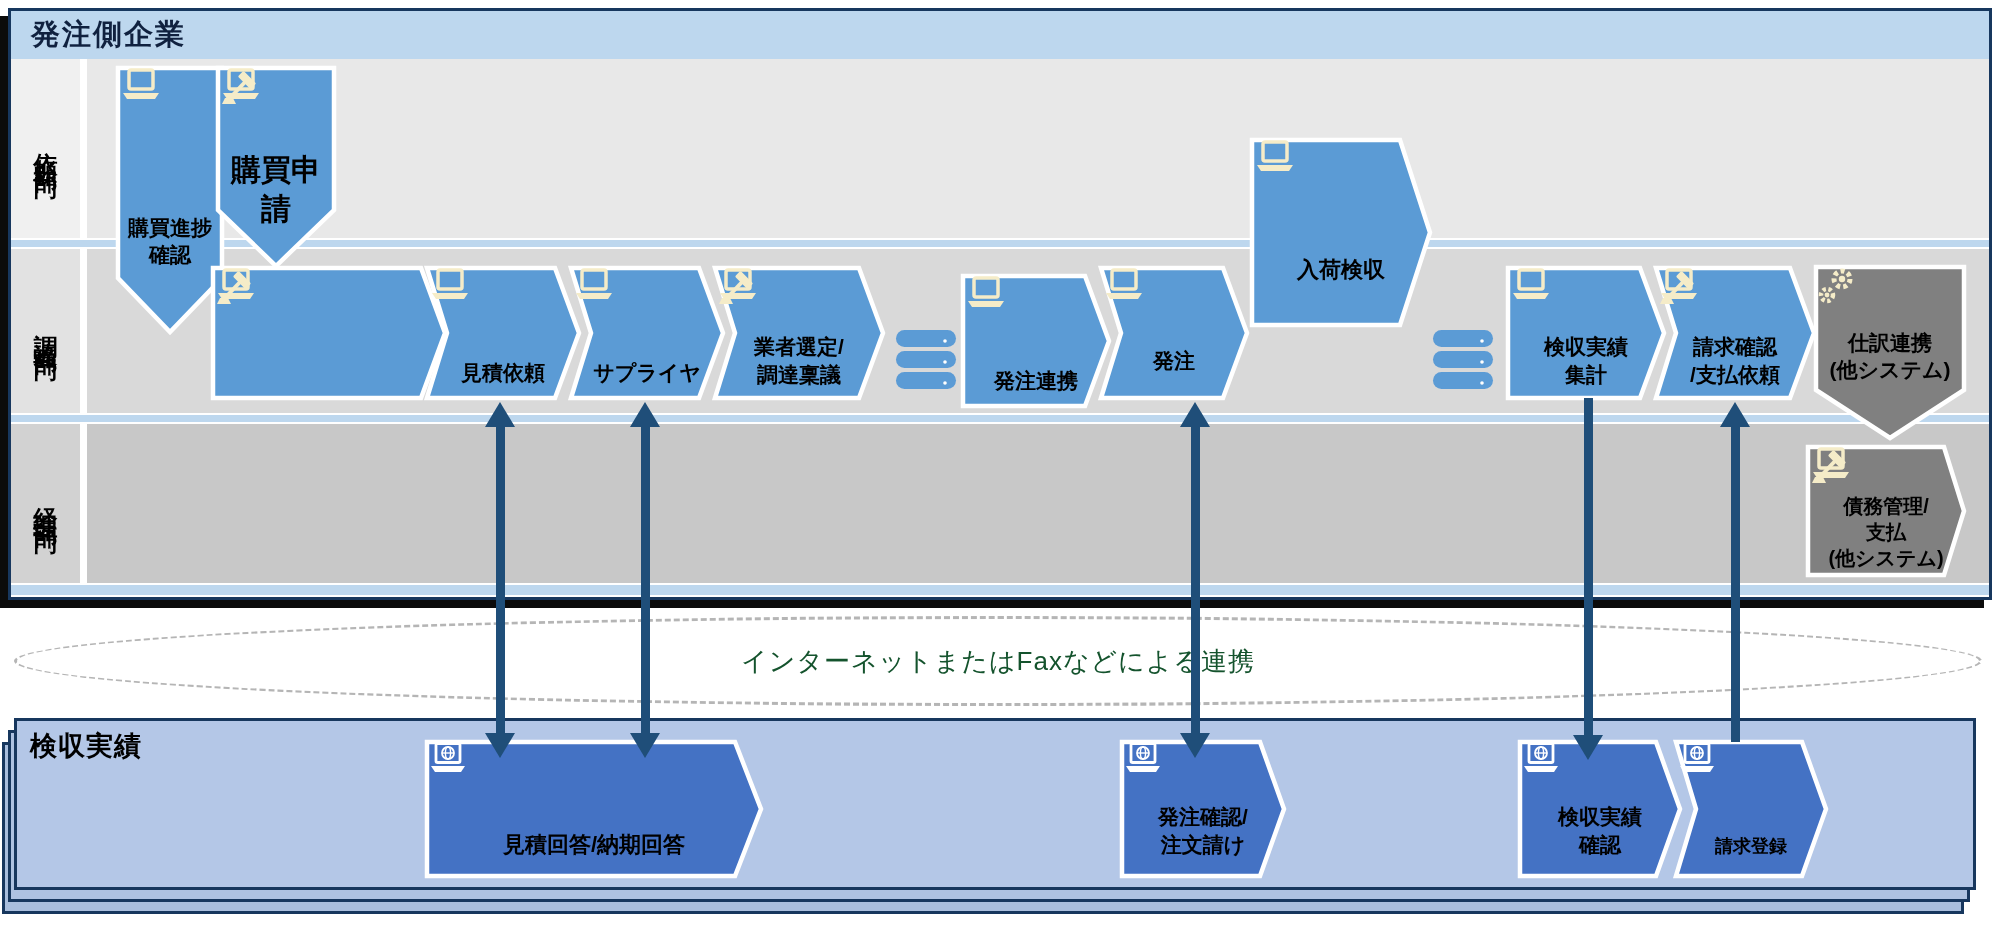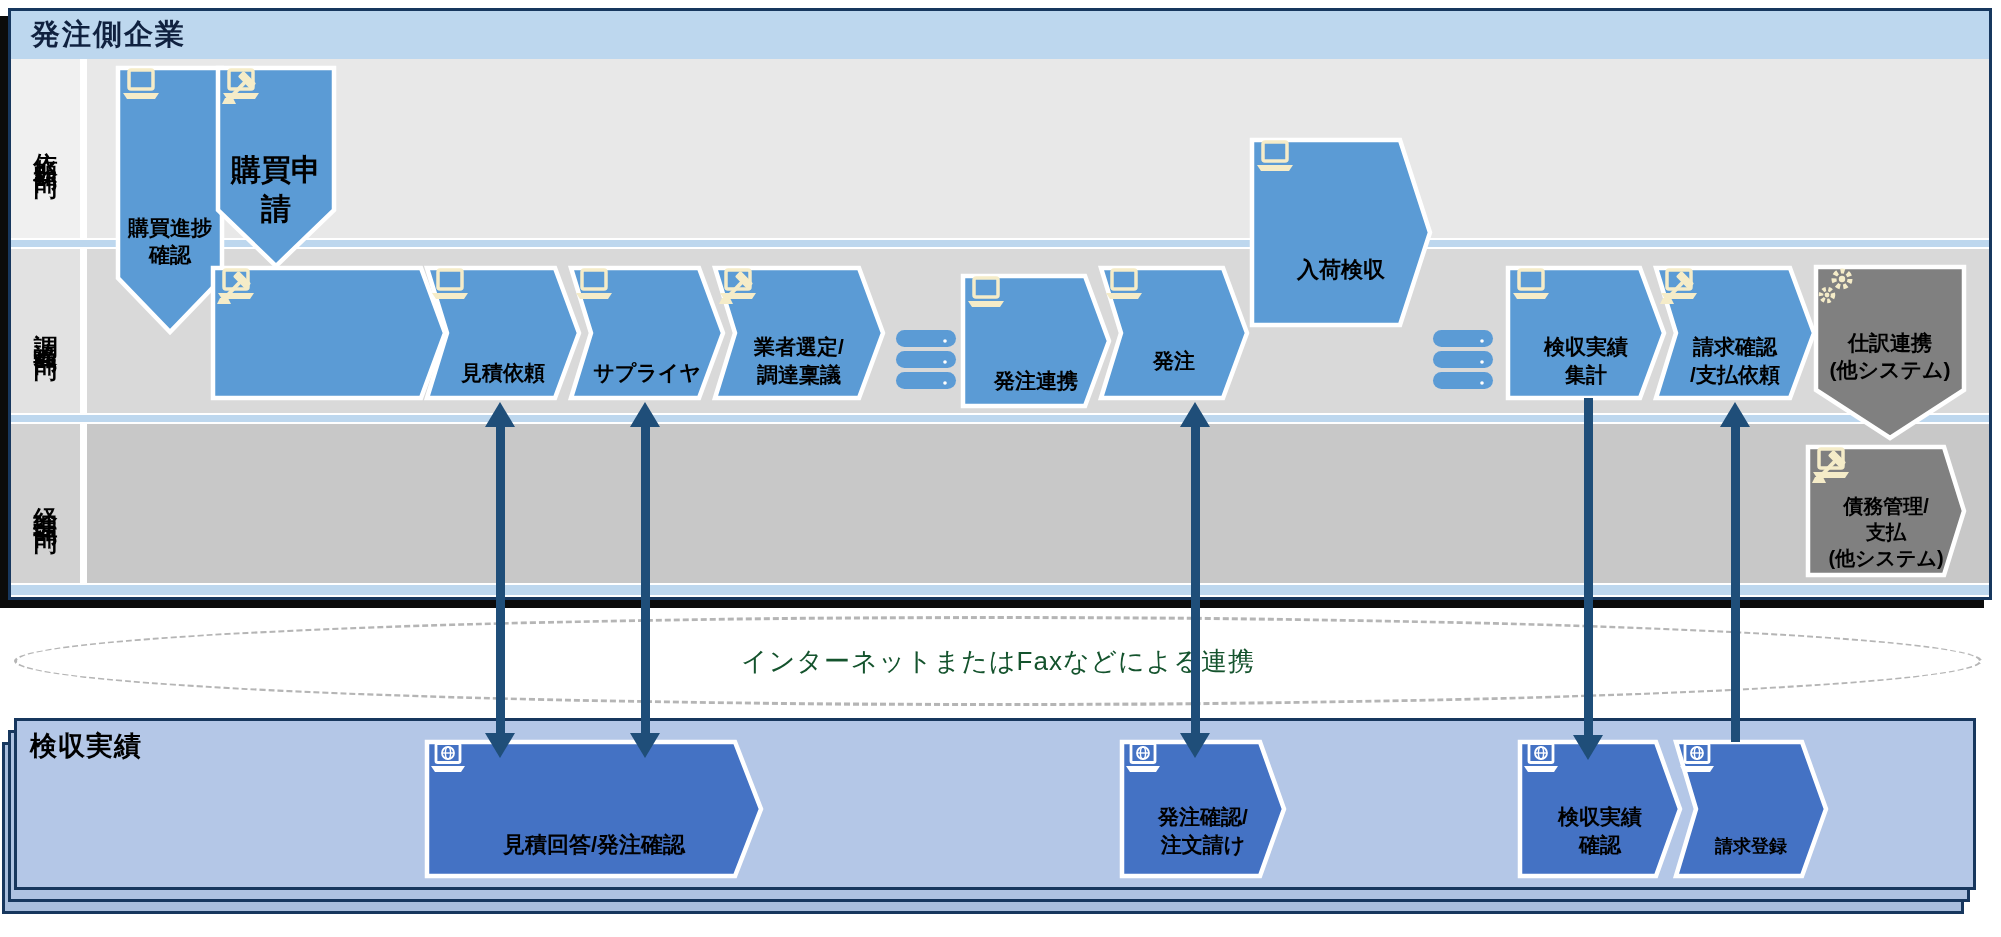--- a/index.html
+++ b/index.html
@@ -304,21 +304,21 @@
         </svg>
         <div class="icon-row left">
           <svg width="42" height="34" viewBox="0 0 42 34">
     <rect x="9" y="1.5" width="24" height="19" rx="1.5" fill="none" stroke="#ffffff" stroke-width="2.8"></rect>
     <circle cx="21" cy="11" r="6" fill="none" stroke="#ffffff" stroke-width="1.8"></circle>
     <ellipse cx="21" cy="11" rx="2.6" ry="6" fill="none" stroke="#ffffff" stroke-width="1.4"></ellipse>
     <line x1="15" y1="11" x2="27" y2="11" stroke="#ffffff" stroke-width="1.4"></line>
     <path d="M4 24 L38 24 L34 30 L8 30 Z" fill="#ffffff"></path>
           </svg>
         </div>
-        <div class="shape-label" style="bottom:16px;font-size:22px;">見積回答/発注確認</div>
+        <div class="shape-label" style="bottom:16px;font-size:22px;">見積回答/納期回答</div>
       </div>
       <div class="abs shape" style="left: 1122px; top: 742px; width: 162px; height: 134px;">
         <svg width="162" height="134" viewBox="0 0 162 134">
     <polygon points="0,0 138,0 162,67 138,134 0,134" fill="#4472c4" stroke="#ffffff" stroke-width="4.5" stroke-linejoin="miter"></polygon>
         </svg>
         <div class="icon-row left">
           <svg width="42" height="34" viewBox="0 0 42 34">
     <rect x="9" y="1.5" width="24" height="19" rx="1.5" fill="none" stroke="#ffffff" stroke-width="2.8"></rect>
     <circle cx="21" cy="11" r="6" fill="none" stroke="#ffffff" stroke-width="1.8"></circle>
     <ellipse cx="21" cy="11" rx="2.6" ry="6" fill="none" stroke="#ffffff" stroke-width="1.4"></ellipse>

